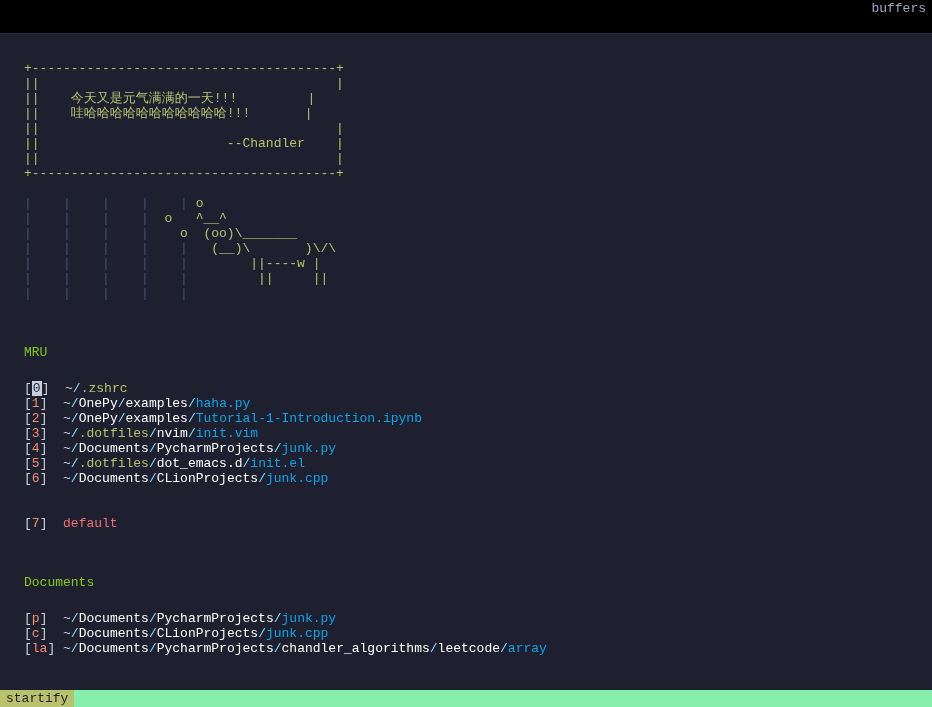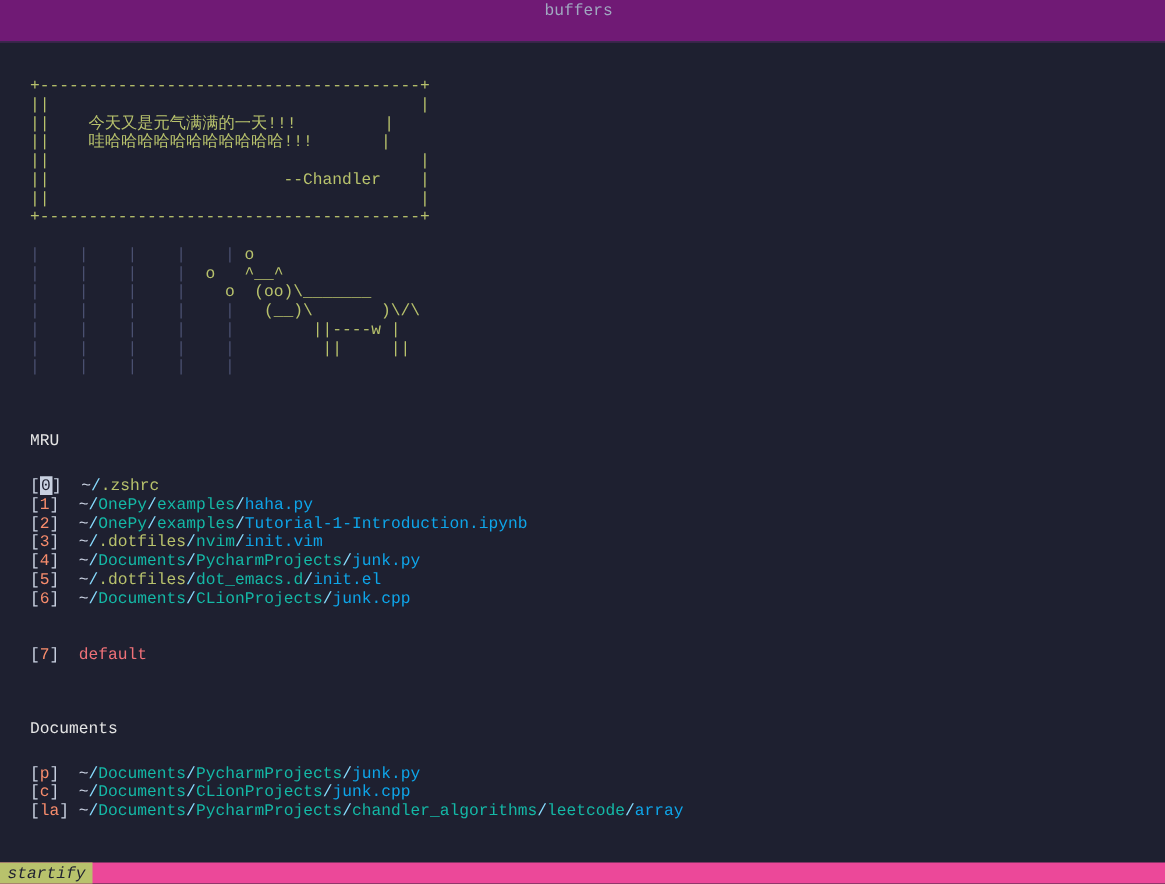--- a/index.html
+++ b/index.html
@@ -9,60 +9,59 @@
     font-family: "Menlo", "Consolas", "Courier New", monospace;
     font-size: 13px;
     line-height: 15px;
     width: 932px;
     height: 707px;
     overflow: hidden;
     position: relative;
   }
   .topbar {
     height: 34px;
-    background: #701a75;
+    background: #000000;
     color: #a0a8c0;
-    text-align: center;
+    text-align: right;
     padding-right: 6px;
     font-size: 13px;
     line-height: 18px;
     border-bottom: 1px solid #2a2d40;
   }
   .content {
     padding: 12px 24px 0 24px;
     white-space: pre;
   }
   .ascii-box { color: #b8c26c; }
   .ascii-cow { color: #b8c26c; }
   .ascii-dim { color: #4a5070; }
-  .section { color: #e5e5e5; margin-top: 14px; margin-bottom: 6px; }
+  .section { color: #84cc16; margin-top: 14px; margin-bottom: 6px; }
   .row { line-height: 15px; }
   .bracket { color: #c8d0e0; }
   .key { color: #f78c6c; }
   .key-cursor {
     color: #1e2030;
     background: #c8d0e0;
     padding: 0 1px;
   }
   .path-sep { color: #89ddff; }
   .path-tilde { color: #c8d0e0; }
-  .path-dir { color: #14b8a6; }
+  .path-dir { color: #ffffff; }
   .path-file { color: #0ea5e9; }
   .path-dot { color: #b8c26c; }
   .cmd-label { color: #f07178; margin-top: 44px; }
   .statusline {
     position: absolute;
     bottom: 0;
     left: 0;
     right: 0;
     height: 17px;
-    background: #ec4899;
+    background: #86efac;
     display: flex;
     align-items: flex-start;
-    font-style: italic;
   }
   .status-seg {
     background: #b8c26c;
     color: #1e2030;
     padding: 1px 6px;
     line-height: 15px;
   }
 </style>
 </head>
 <body>

